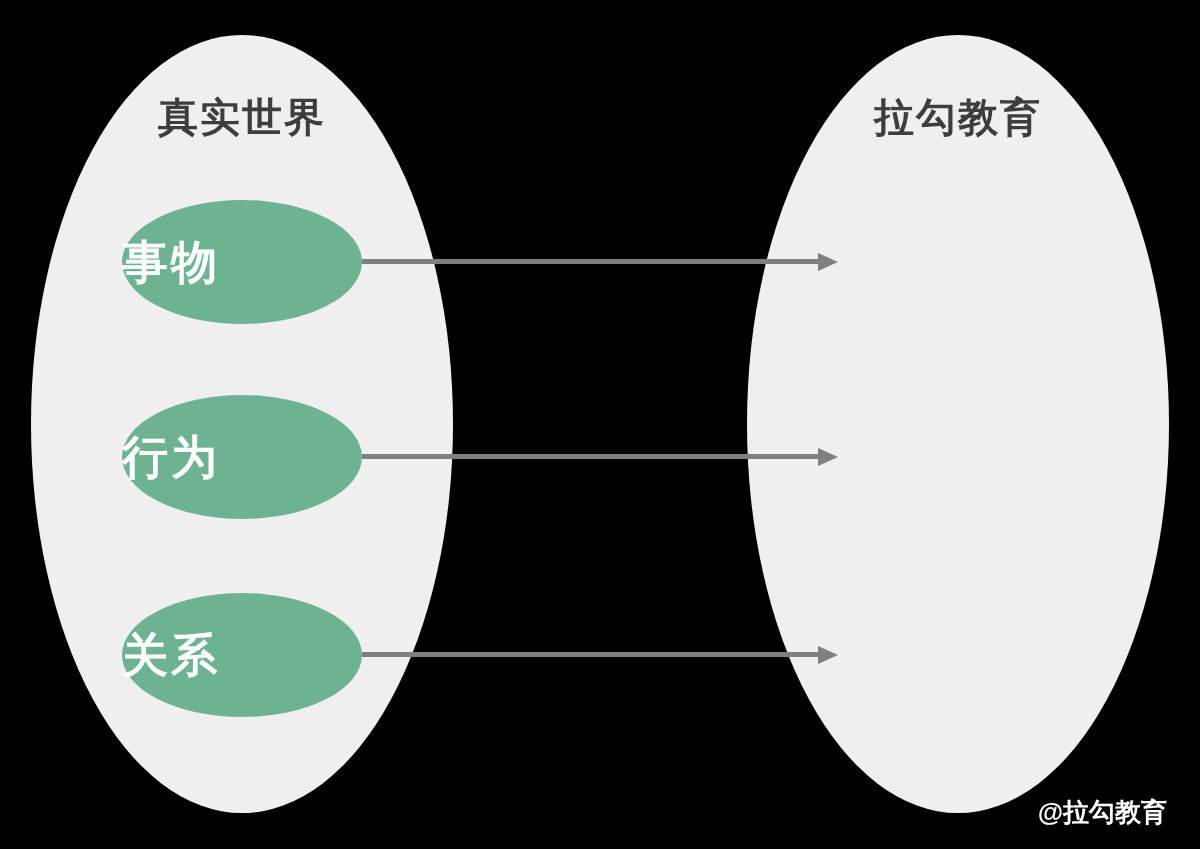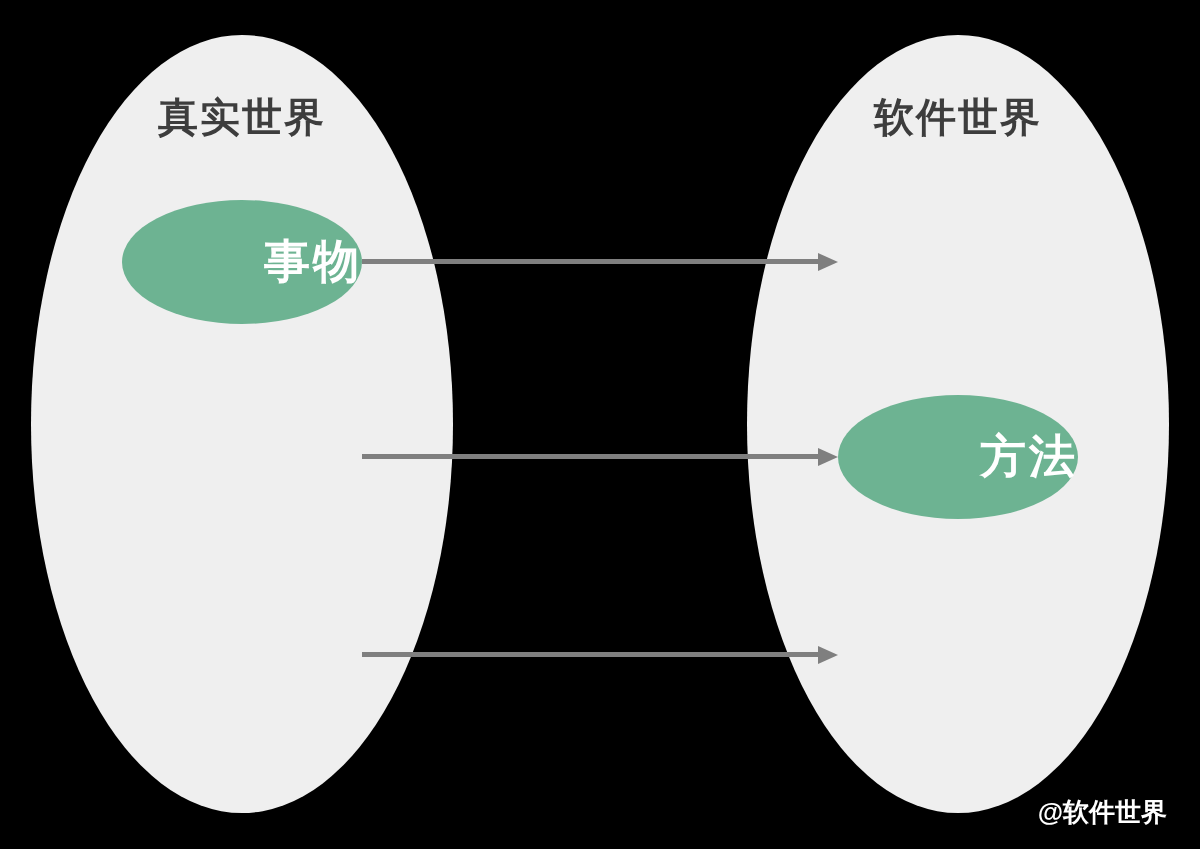--- a/index.html
+++ b/index.html
@@ -39,22 +39,21 @@
   .world-title.left  { left: 31px; }
   .world-title.right { left: 747px; }
   .node {
     position: absolute;
     width: 240px;
     height: 124px;
     background: #6DB392;
     border-radius: 50%;
     display: flex;
     align-items: center;
-    justify-content: flex-end;
-    font-family: Liberation Serif, serif;
+    justify-content: flex-start;
   }
   .node .node-label {
     color: #FFFFFF;
     font-size: 46px;
     font-weight: bold;
     letter-spacing: 3px;
     line-height: 1;
   }
   .col-left  { left: 122px; }
   .col-right { left: 838px; }
@@ -100,38 +99,41 @@
 </style>
 </head>
 <body>
 
 <div class="canvas">
 
   <div class="world left"></div>
   <div class="world right"></div>
 
   <div class="world-title left">真实世界</div>
-  <div class="world-title right">软件世界</div>
+  <div class="world-title right">拉勾教育</div>
 
   <div class="node col-left row-1">
     <span class="node-label">事物</span>
   </div>
+  <div class="node col-left row-2">
+    <span class="node-label">行为</span>
+  </div>
+  <div class="node col-left row-3">
+    <span class="node-label">关系</span>
+  </div>
 
-  <div class="node col-right row-2">
-    <span class="node-label">方法</span>
-  </div>
 
   <div class="arrow arrow-y1">
     <div class="arrow-line"></div>
     <div class="arrow-head"></div>
   </div>
   <div class="arrow arrow-y2">
     <div class="arrow-line"></div>
     <div class="arrow-head"></div>
   </div>
   <div class="arrow arrow-y3">
     <div class="arrow-line"></div>
     <div class="arrow-head"></div>
   </div>
 
-  <div class="watermark">@软件世界</div>
+  <div class="watermark">@拉勾教育</div>
 
 </div>
 
 </body></html>

